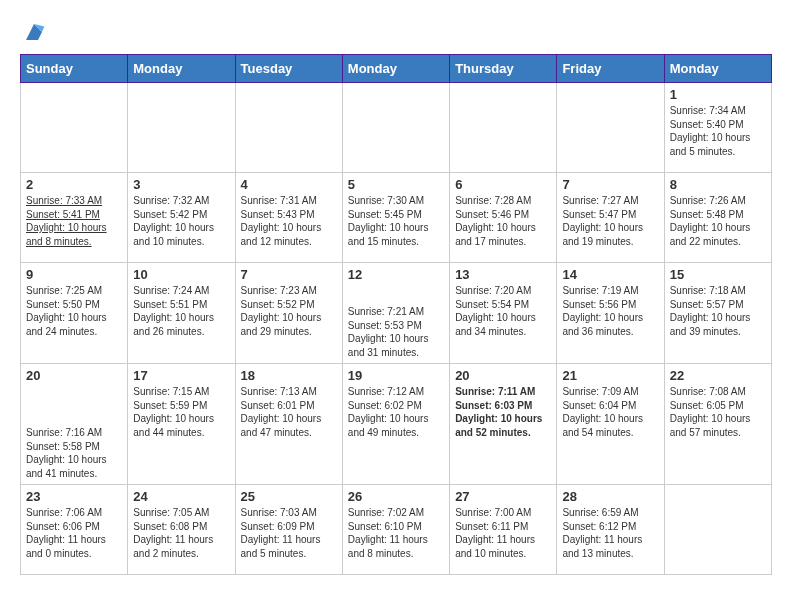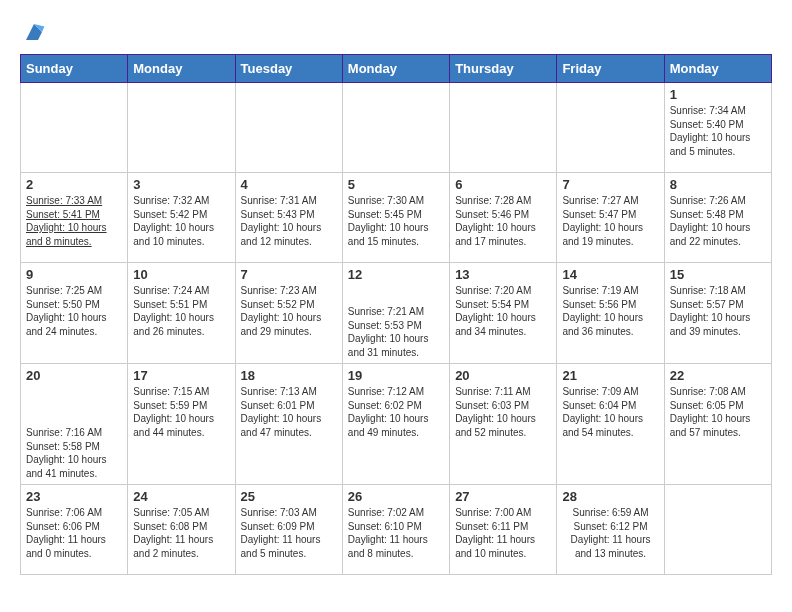--- a/index.html
+++ b/index.html
@@ -246,21 +246,21 @@
 Daylight: 10 hours and 47 minutes.</div>
         </td>
         <td>
           <span class="day-num">19</span>
           <div class="day-info" style="white-space: pre-line;">Sunrise: 7:12 AM
 Sunset: 6:02 PM
 Daylight: 10 hours and 49 minutes.</div>
         </td>
         <td>
           <span class="day-num">20</span>
-          <div class="day-info" style="white-space: pre-line;">Sunrise: 7:11 AM
+          <div class="day-info" style="white-space: pre-line; font-weight: bold;">Sunrise: 7:11 AM
 Sunset: 6:03 PM
 Daylight: 10 hours and 52 minutes.</div>
         </td>
         <td>
           <span class="day-num">21</span>
           <div class="day-info" style="white-space: pre-line;">Sunrise: 7:09 AM
 Sunset: 6:04 PM
 Daylight: 10 hours and 54 minutes.</div>
         </td>
         <td>
@@ -296,20 +296,20 @@
 Daylight: 11 hours and 8 minutes.</div>
         </td>
         <td>
           <span class="day-num">27</span>
           <div class="day-info" style="white-space: pre-line;">Sunrise: 7:00 AM
 Sunset: 6:11 PM
 Daylight: 11 hours and 10 minutes.</div>
         </td>
         <td>
           <span class="day-num">28</span>
-          <div class="day-info" style="white-space: pre-line; text-align: center;">Sunrise: 6:59 AM
+          <div class="day-info" style="white-space: pre-line;">Sunrise: 6:59 AM
 Sunset: 6:12 PM
 Daylight: 11 hours and 13 minutes.</div>
         </td>
         <td class="empty-cell"></td>
       </tr>
     </tbody>
 </table>
 
 </body></html>

